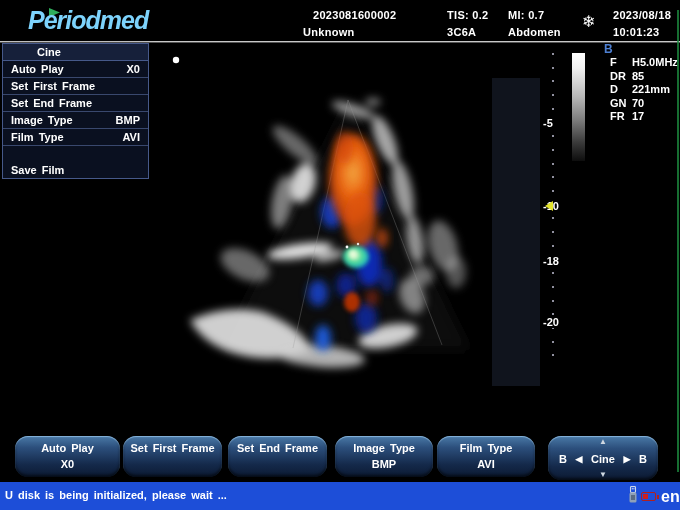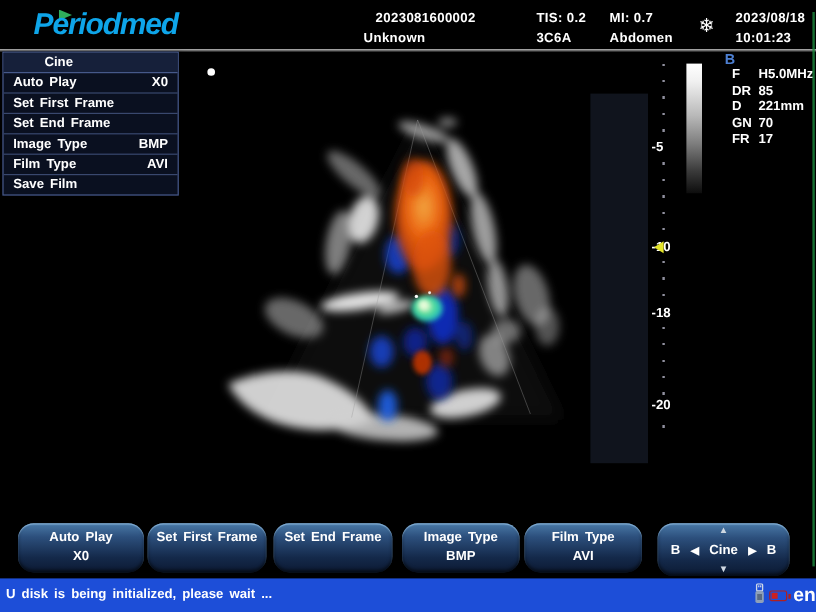--- a/index.html
+++ b/index.html
@@ -7,37 +7,37 @@
     width:680px;height:510px;background:#000;overflow:hidden;position:relative;
     font-family:"Liberation Sans",sans-serif;color:#fff;
     -webkit-font-smoothing:antialiased;
   }
   .abs{position:absolute;}
   .t{font-size:11px;font-weight:bold;letter-spacing:.3px;white-space:nowrap;}
 
   
   #topbar{left:0;top:0;width:680px;height:42px;background:#000;}
   #logo{left:28px;top:6px;font-size:25px;font-weight:bold;font-style:italic;
-        color:#0ea5e9;letter-spacing:-1px;}
+        color:#7dd3fc;letter-spacing:-1px;}
   #logo-tri{left:49px;top:8px;width:11px;height:9px;background:#2fae5c;
         clip-path:polygon(0 0,100% 50%,0 100%);}
   .tb-r1{top:9px;} .tb-r2{top:26px;}
   #topbar-sep{left:0;top:41px;width:680px;height:1px;background:#c8c8c8;
         box-shadow:0 1px 0 #555;}
   #freeze{left:582px;top:12px;font-size:16px;color:#fff;}
 
   
   #menu{left:2px;top:43px;width:145px;background:#0a1020;border:1px solid #46598a;
         box-shadow:2px 3px 5px rgba(0,0,0,.85);z-index:5;}
   #menu-header{height:16px;line-height:16px;padding-left:34px;background:#16203a;
         border-bottom:1px solid #46598a;font-size:11px;font-weight:bold;word-spacing:2px;}
   .menu-row{display:flex;justify-content:space-between;align-items:center;
         height:16px;line-height:16px;padding:0 8px;border-bottom:1px solid #39486e;
         font-size:11px;font-weight:bold;word-spacing:2px;}
-  .menu-row:last-child{border-bottom:none;}
+  .menu-row:last-child{border-bottom:none;margin-top:16px;}
 
   
   #ticks{left:552px;top:53px;width:2px;height:308px;opacity:.85;
         background:repeating-linear-gradient(to bottom,#aab 0px,#aab 2px,transparent 2px,transparent 13.7px);}
   .dlabel{left:543px;width:24px;background:#000;font-size:11px;font-weight:bold;text-align:left;}
   #focus-marker{left:545px;top:201px;width:0;height:0;
         border-top:5px solid transparent;border-bottom:5px solid transparent;
         border-right:8px solid #e3e32a;}
   #graybar{left:572px;top:53px;width:13px;height:108px;
         background:linear-gradient(to bottom,#fff 0%,#f0f0f0 14%,#b9b9b9 40%,#7d7d7d 62%,#3a3a3a 83%,#0d0d0d 100%);}
@@ -190,21 +190,21 @@
     <circle cx="193" cy="204" r="4.5" fill="#f2ffe0" opacity=".9" filter="url(#b2)"></circle>
     <circle cx="187" cy="197" r="1.4" fill="#fff"></circle>
     <circle cx="198" cy="194" r="1.2" fill="#fff" opacity=".85"></circle>
   </g>
 </svg>
 
 <div class="abs" id="ticks"></div>
 <div class="abs dlabel" style="top:117px">-5</div>
 <div class="abs dlabel" style="top:200px">-10</div>
 <div class="abs dlabel" style="top:255px">-18</div>
-<div class="abs dlabel" style="top:332px">-20</div>
+<div class="abs dlabel" style="top:316px">-20</div>
 <div class="abs" id="focus-marker"></div>
 <div class="abs" id="graybar"></div>
 
 <div class="abs" id="mode-label">B</div>
 <div class="abs prow" style="top:56px">
   <span class="pl">F</span>
   <span class="pv">H5.0MHz</span>
 </div>
 <div class="abs prow" style="top:69.5px">
   <span class="pl">DR</span>

